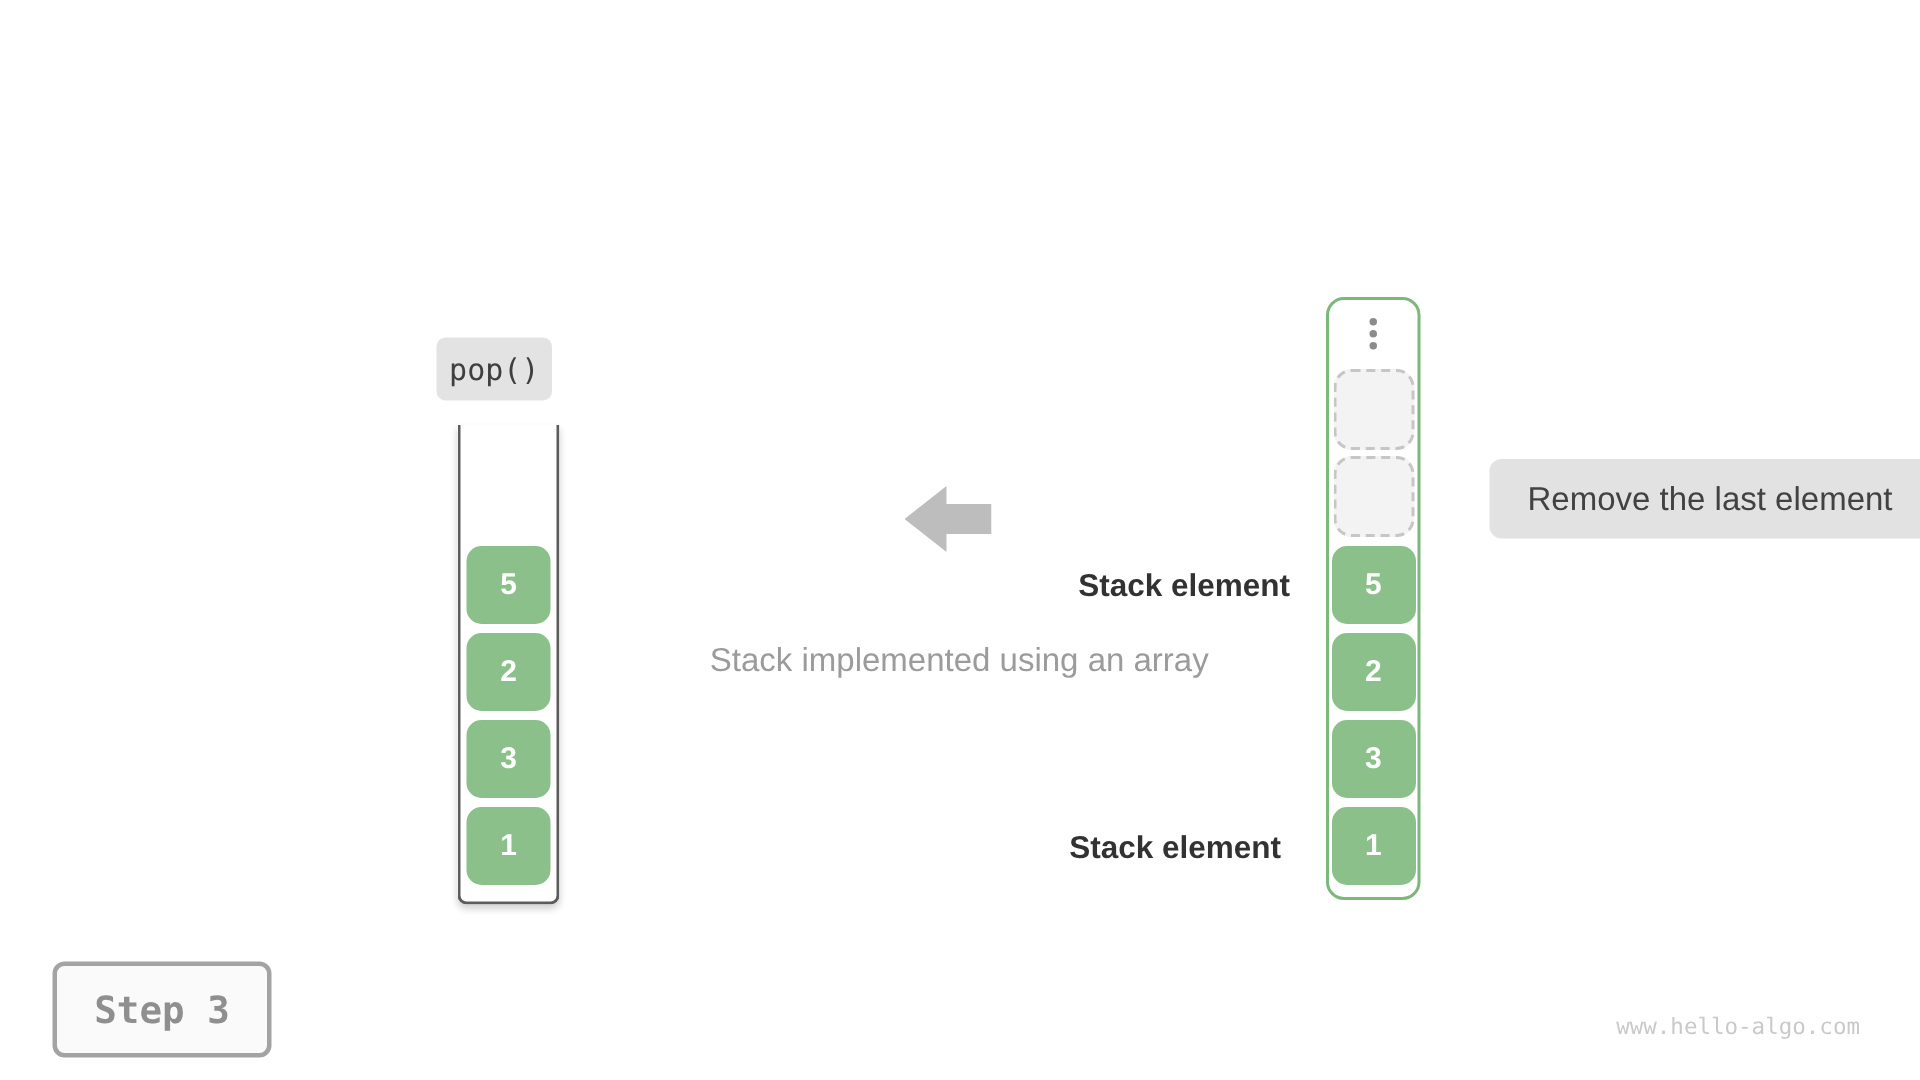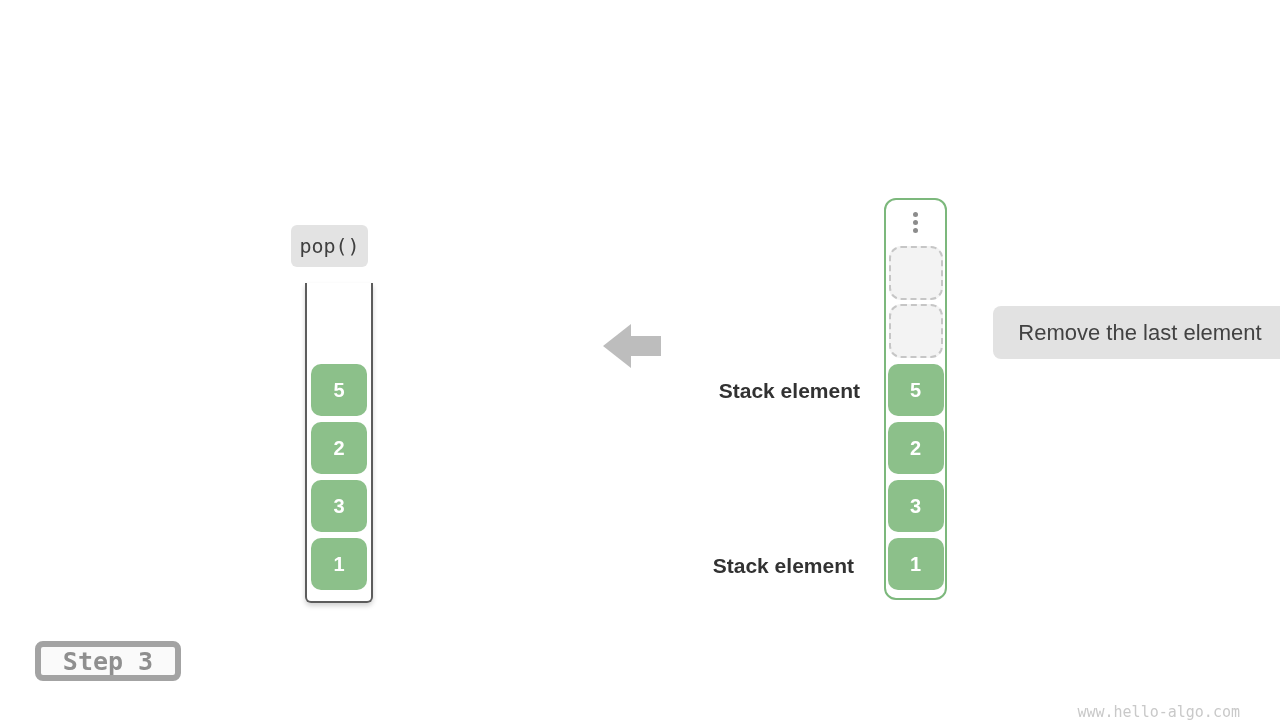--- a/index.html
+++ b/index.html
@@ -23,28 +23,28 @@
   }
   .remove-badge {
     position: absolute; left: 970px; top: 306px;
     width: 294px; height: 53px;
     background: #e2e2e2; border-radius: 8px;
     display: flex; align-items: center; justify-content: center;
     font-size: 22px; color: #424242; margin-left: 23px;
   }
   .step-badge {
     position: absolute; left: 35px; top: 641px;
-    width: 146px; height: 40px; box-sizing: border-box;
-    background: #fafafa; border: 6px solid #a3a3a3; border-radius: 8px;
+    width: 146px; height: 64px; box-sizing: border-box;
+    background: #fafafa; border: 3px solid #a3a3a3; border-radius: 8px;
     display: flex; align-items: center; justify-content: center;
     font-family: "DejaVu Sans Mono", monospace;
     font-weight: bold; font-size: 25px; color: #8f8f8f;
   }
   .watermark {
-    position: absolute; right: 40px; top: 703px;
+    position: absolute; right: 40px; top: 675px;
     font-family: "DejaVu Sans Mono", monospace;
     font-size: 15px; color: #c9c9c9;
   }
 
   .last-label {
     position: absolute; right: 420px; top: 379px;
     font-size: 21px; font-weight: bold; color: #323232;
     white-space: nowrap;
   }
   .first-label {
@@ -117,20 +117,21 @@
     <div class="cell green">2</div>
     <div class="cell green">3</div>
     <div class="cell green">1</div>
   </div>
 
   <svg class="arrow" width="58" height="44" viewBox="0 0 58 44">
     <polygon points="0,22 28,0 28,12 58,12 58,32 28,32 28,44" fill="#bdbdbd"></polygon>
   </svg>
 
   <div class="last-label">Stack element</div>
+  <div class="caption">Stack implemented using an array</div>
   <div class="first-label">Stack element</div>
 
   <div class="right-stack">
     <div class="dots">
         <i></i>
         <i></i>
         <i></i>
       </div>
     <div class="cell dashed slot-1"></div>
     <div class="cell dashed slot-2"></div>

